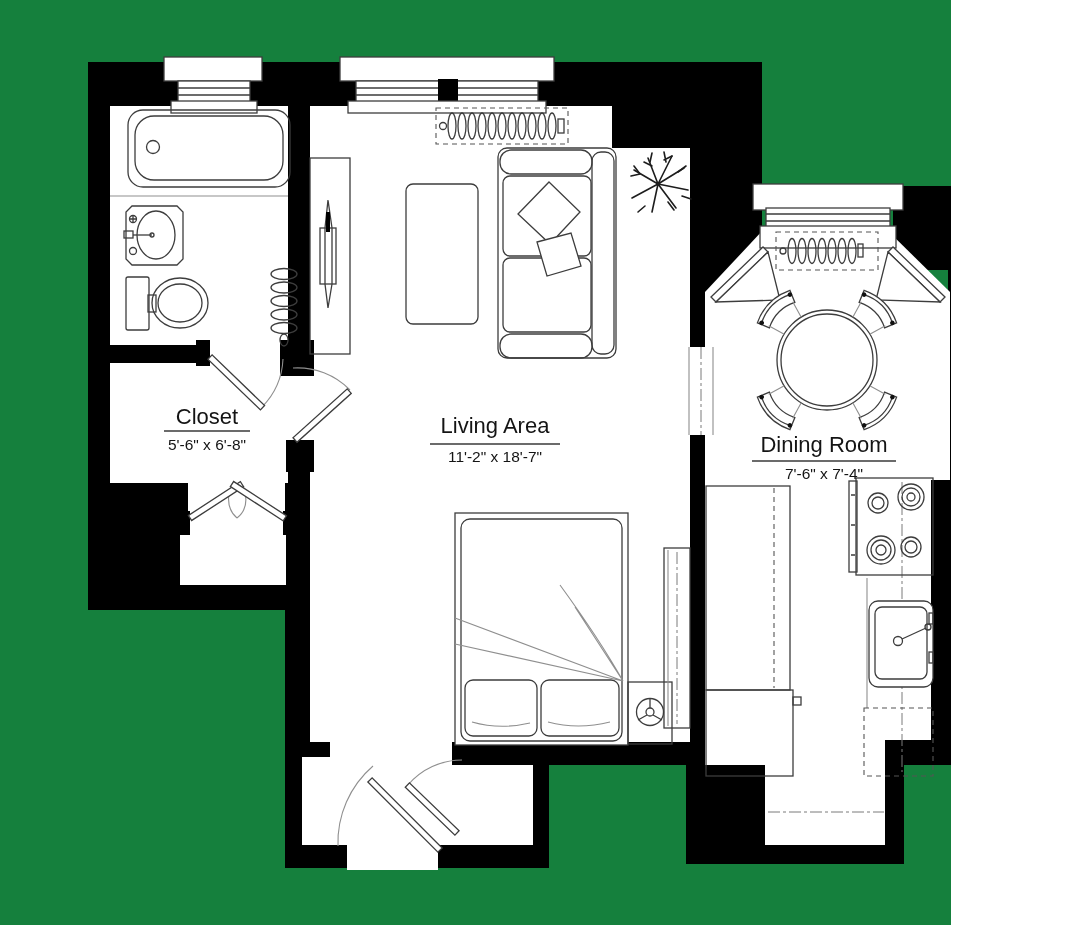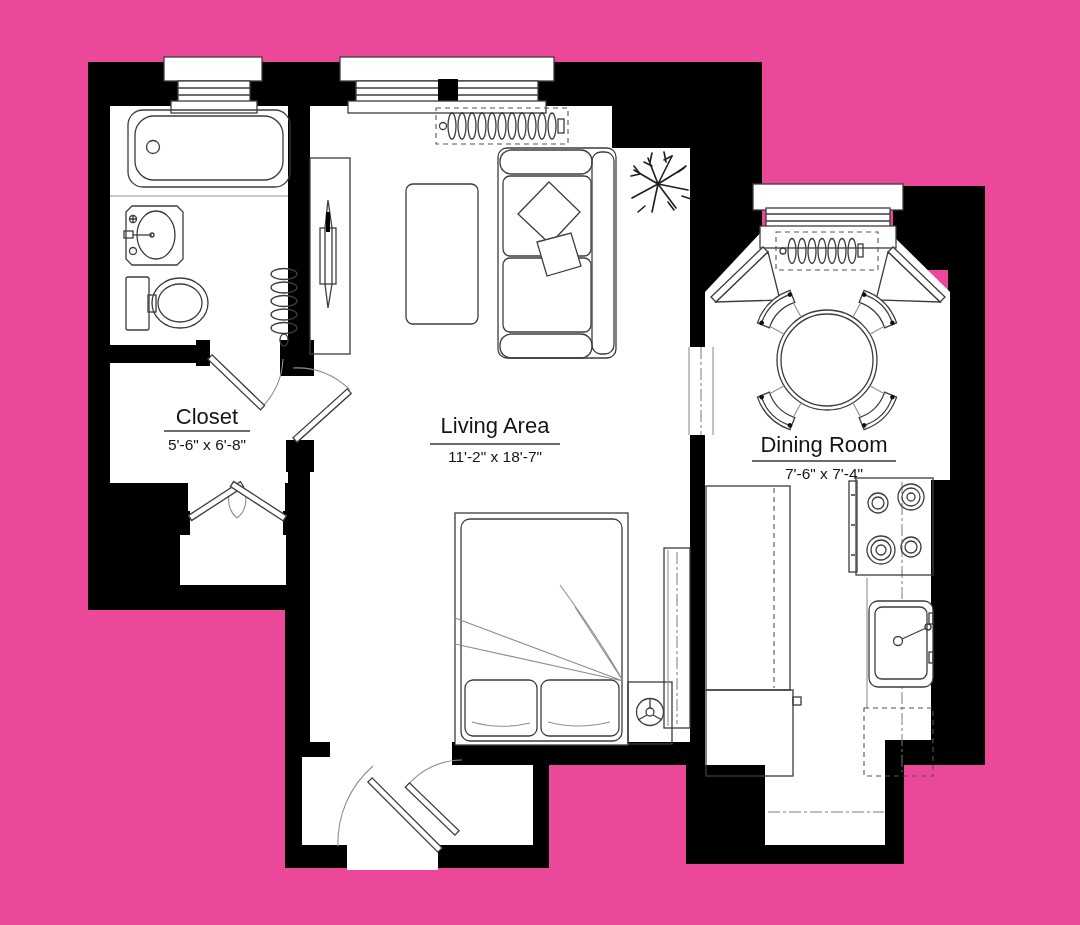--- a/index.html
+++ b/index.html
@@ -1,16 +1,16 @@
 <!DOCTYPE html>
 <html><head>
 <meta charset="utf-8">
 <style>
   html,body{margin:0;padding:0;background:#ffffff;}
-  .page{width:1080px;height:925px;position:relative;background:#ec4899;overflow:hidden;text-decoration:underline;}
+  .page{width:951px;height:925px;position:relative;background:#15803d;overflow:hidden;text-decoration:underline;}
   svg{display:block;}
   .wall{fill:#000000;stroke:none;}
   .room{fill:#ffffff;stroke:none;}
   .ln{fill:none;stroke:#3d3d3d;stroke-width:1.3;}
   .lnf{fill:#ffffff;stroke:#3d3d3d;stroke-width:1.3;}
   .lt{fill:none;stroke:#8f8f8f;stroke-width:1.1;}
   .dsh{fill:none;stroke:#555555;stroke-width:1.1;stroke-dasharray:5 4;}
   .dd{fill:none;stroke:#7a7a7a;stroke-width:1;stroke-dasharray:12 3 3 3;}
   .plant{fill:none;stroke:#1d1d1d;stroke-width:1.6;stroke-linecap:round;}
   text.room-name{font:22px "Liberation Sans", sans-serif;fill:#141414;text-anchor:middle;}

